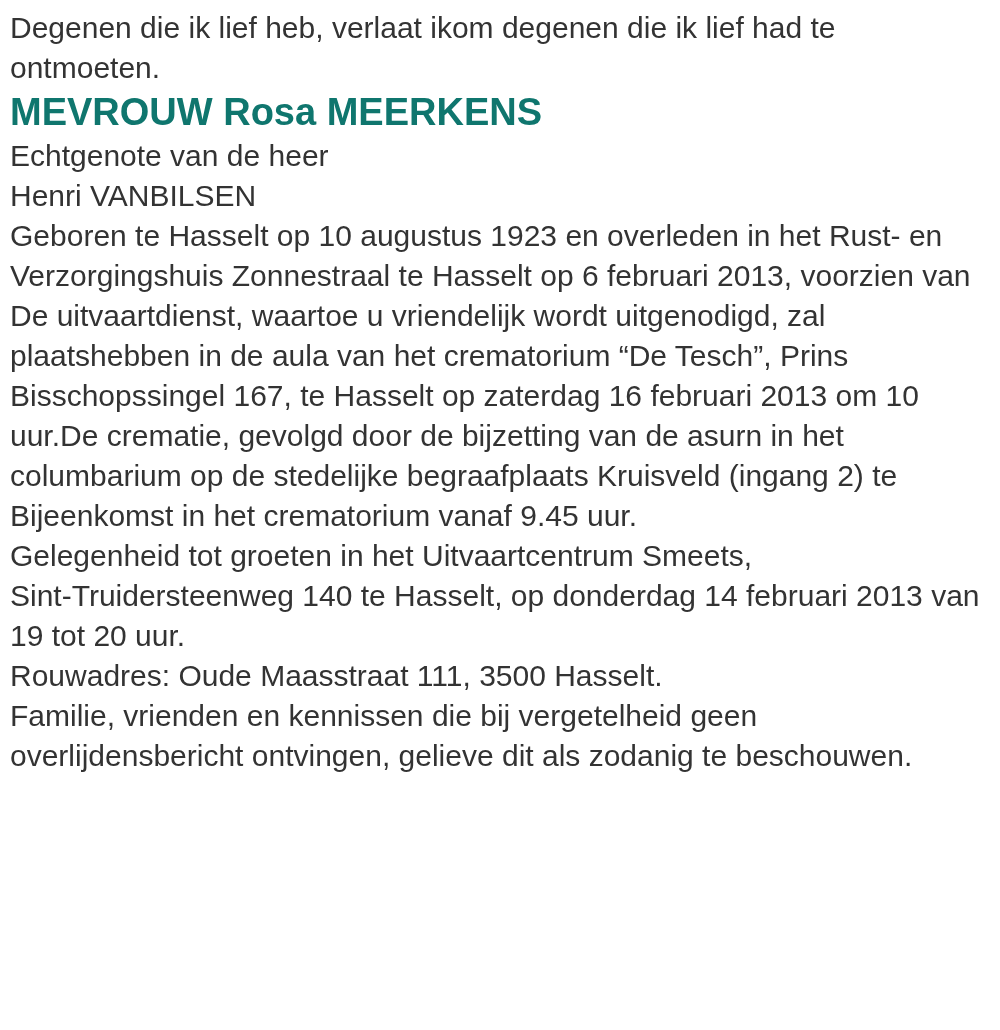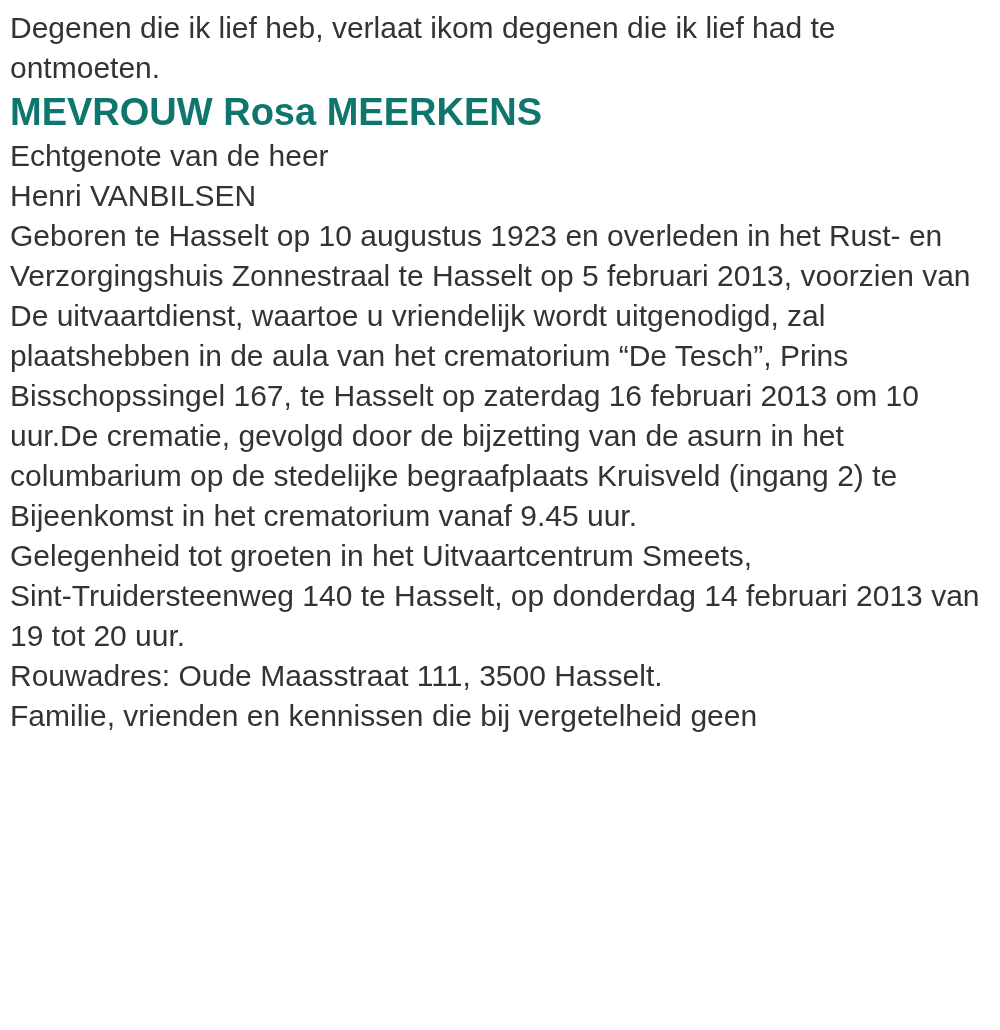--- a/index.html
+++ b/index.html
@@ -49,31 +49,32 @@
 
   <h1 class="deceased-name">MEVROUW Rosa MEERKENS</h1>
 
   <p class="relation">
     <span class="line">Echtgenote van de heer</span>
     <span class="line">Henri VANBILSEN</span>
   </p>
 
   <p class="announcement">
     <span class="line">Geboren te Hasselt op 10 augustus 1923 en overleden in het Rust- en</span>
-    <span class="line">Verzorgingshuis Zonnestraal te Hasselt op 5 februari 2013, voorzien van</span>
+    <span class="line">Verzorgingshuis Zonnestraal te Hasselt op 6 februari 2013, voorzien van</span>
     <span class="line">De uitvaartdienst, waartoe u vriendelijk wordt uitgenodigd, zal</span>
     <span class="line">plaatshebben in de aula van het crematorium “De Tesch”, Prins</span>
     <span class="line">Bisschopssingel 167, te Hasselt op zaterdag 16 februari 2013 om 10</span>
     <span class="line">uur.De crematie, gevolgd door de bijzetting van de asurn in het</span>
     <span class="line">columbarium op de stedelijke begraafplaats Kruisveld (ingang 2) te</span>
     <span class="line">Bijeenkomst in het crematorium vanaf 9.45 uur.</span>
     <span class="line">Gelegenheid tot groeten in het Uitvaartcentrum Smeets,</span>
     <span class="line">Sint-Truidersteenweg 140 te Hasselt, op donderdag 14 februari 2013 van</span>
     <span class="line">19 tot 20 uur.</span>
   </p>
 
   <p class="mourning-address">Rouwadres: Oude Maasstraat 111, 3500 Hasselt.</p>
 
   <p class="closing">
     <span class="line">Familie, vrienden en kennissen die bij vergetelheid geen</span>
+    <span class="line">overlijdensbericht ontvingen, gelieve dit als zodanig te beschouwen.</span>
   </p>
 
 </main>
 
 </body></html>

